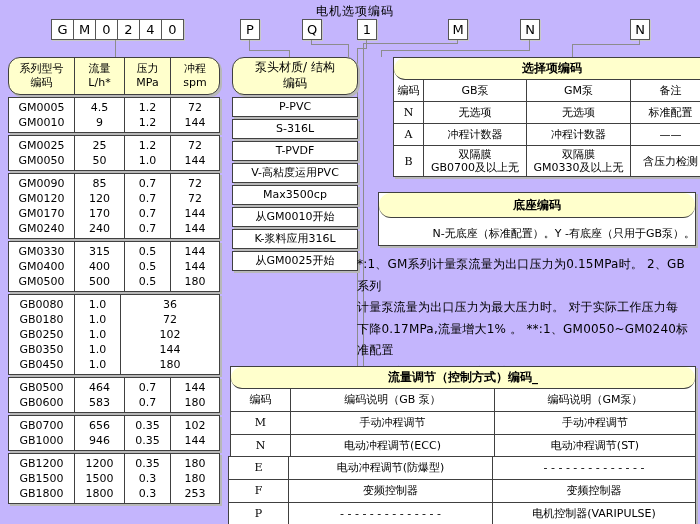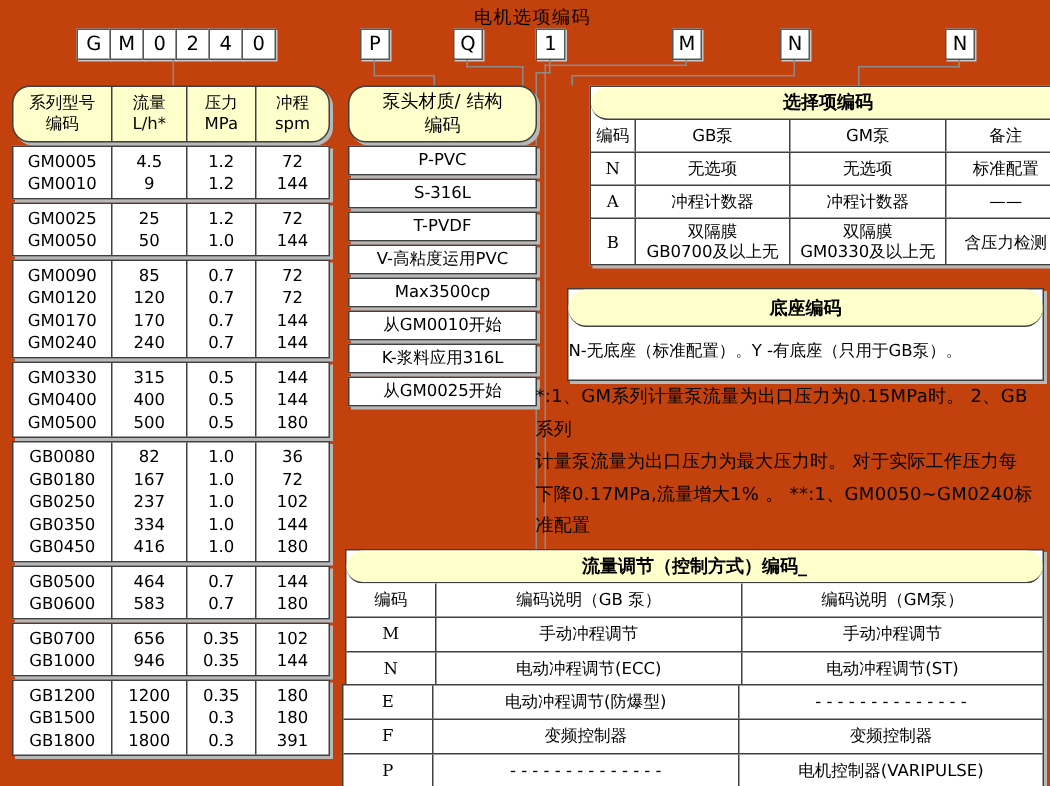--- a/index.html
+++ b/index.html
@@ -1,17 +1,17 @@
 <!DOCTYPE html>
 <html><head>
 <meta charset="utf-8">
 <style>
   html,body { margin:0; padding:0; background:#f4f4f4; }
   #stage {
-    position:relative; width:700px; height:524px; background:#c2410c;
+    position:relative; width:700px; height:524px; background:#c4b5fd;
     font-family:"DejaVu Sans","Liberation Sans",sans-serif;
     color:#000; overflow:hidden;
   }
   .tbl { box-sizing:border-box; border:1px solid #404040; background:#fff; box-shadow:2px 2px 0 #b8b8b8; }
   .yellow { background:#ffffcc;border-radius:12px; }
   .cline { position:absolute; background:#8c8c8c; }
   .codebox {
     box-sizing:border-box; border:1px solid #555; background:#fff;
     width:20px; height:21px; font-size:13px; line-height:19px; text-align:center;
     position:absolute; top:19px; box-shadow:1px 1px 0 #c8c8c8;
@@ -49,21 +49,21 @@
   .orow:last-child { border-bottom:none; }
   .oc { box-sizing:border-box; border-right:1px solid #404040; text-align:center; font-size:11px;
         line-height:13px; display:flex; flex-direction:column; justify-content:center; min-height:21px;
         white-space:pre-line; padding:2px 0; }
   .oc:last-child { border-right:none; }
   .oc0 { width:30px; font-family:"DejaVu Serif",serif; } .oc1 { width:103px; } .oc2 { width:104px; } .oc3 { flex:1; }
 
   
   #base-table { position:absolute; left:378px; top:192px; width:318px; }
   #base-title { height:25px; line-height:24px; }
-  #base-content { text-align:left; font-size:11px; line-height:31px; height:35px; }
+  #base-content { text-align:right; font-size:11px; line-height:31px; height:27px; }
 
   
   #notes { position:absolute; left:357px; top:254px; width:340px; font-size:12px; line-height:21.5px;
            white-space:pre-line; letter-spacing:0.2px; }
 
   
   #flow-table-top { position:absolute; left:230px; top:366px; width:466px; }
   #flow-table-bottom { position:absolute; left:228px; top:456px; width:468px; }
   .frow { display:flex; border-bottom:1px solid #404040; }
   .frow:last-child { border-bottom:none; }
@@ -212,27 +212,20 @@
           </div>
         </div>
         <div class="tbl sgroup">
           <div class="sc sc0">
             <div class="sline">GB0080</div>
             <div class="sline">GB0180</div>
             <div class="sline">GB0250</div>
             <div class="sline">GB0350</div>
             <div class="sline">GB0450</div>
           </div>
-          <div class="sc sc1">
-            <div class="sline">82</div>
-            <div class="sline">167</div>
-            <div class="sline">237</div>
-            <div class="sline">334</div>
-            <div class="sline">416</div>
-          </div>
           <div class="sc sc2">
             <div class="sline">1.0</div>
             <div class="sline">1.0</div>
             <div class="sline">1.0</div>
             <div class="sline">1.0</div>
             <div class="sline">1.0</div>
           </div>
           <div class="sc sc3">
             <div class="sline">36</div>
             <div class="sline">72</div>
@@ -289,21 +282,21 @@
             <div class="sline">1800</div>
           </div>
           <div class="sc sc2">
             <div class="sline">0.35</div>
             <div class="sline">0.3</div>
             <div class="sline">0.3</div>
           </div>
           <div class="sc sc3">
             <div class="sline">180</div>
             <div class="sline">180</div>
-            <div class="sline">391</div>
+            <div class="sline">253</div>
           </div>
         </div>
       </div>
   </div>
 
   <div id="material-table">
     <div id="material-header" class="tbl yellow">泵头材质/ 结构
 编码</div>
     <div>
         <div class="tbl matrow">P-PVC</div>

